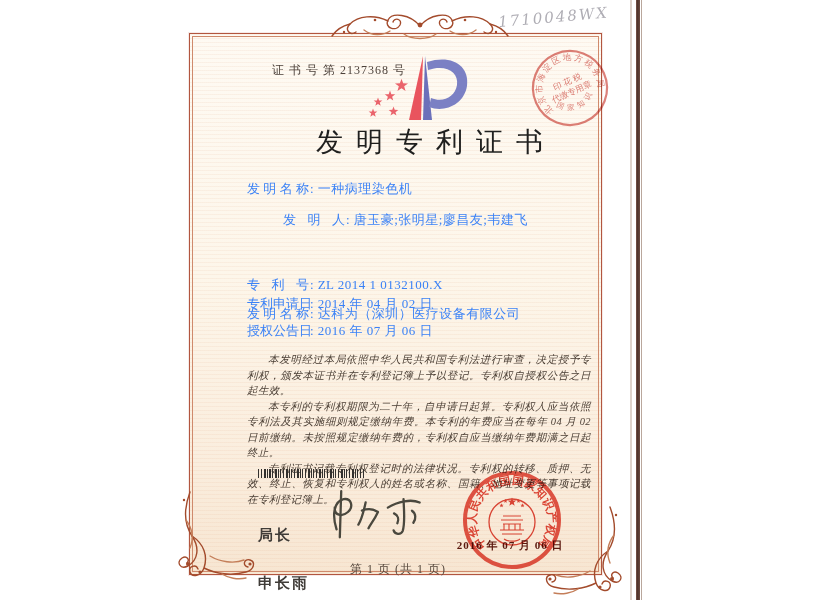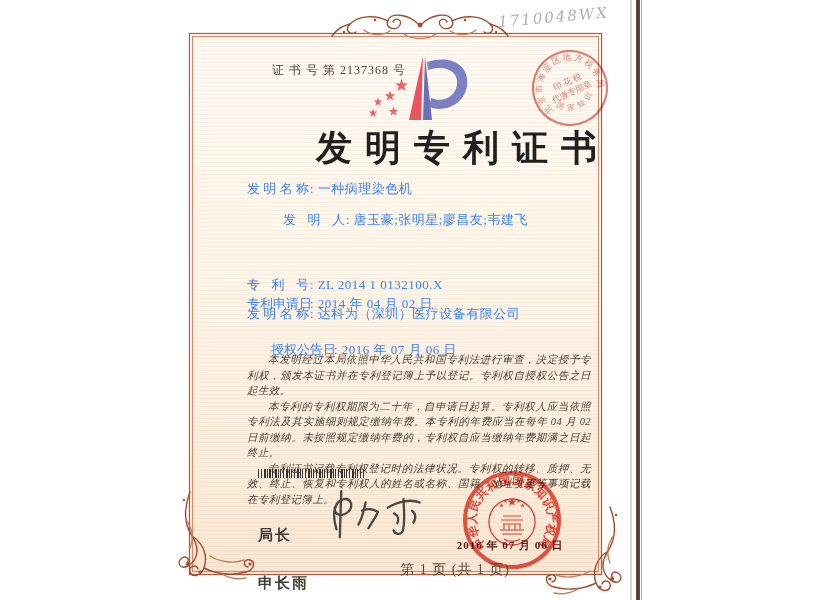--- a/index.html
+++ b/index.html
@@ -38,28 +38,28 @@
 
   .cert-no{
     position:absolute;left:247px;top:62px;
     font-size:12px;color:#4c413a;letter-spacing:1px;margin-left:25px;
   }
 
   .logo{position:absolute;left:366px;top:50px;}
 
   .title{
     position:absolute;left:316px;top:124px;width:260px;
-    font-size:36px;color:#20201f;letter-spacing:13px;white-space:nowrap;
-    font-weight:700;
+    font-size:27px;color:#20201f;letter-spacing:13px;white-space:nowrap;
+    font-weight:400;
   }
 
   .fields{position:absolute;left:247px;top:176px;width:360px;}
   .f-row{position:absolute;left:0;white-space:nowrap;font-size:13px;color:#3b82f6;}
   .f-row.r0{top:4px;} .f-row.r1{top:35px;margin-left:36px;} .f-row.r2{top:68px;margin-top:32px;}
-  .f-row.r3{top:99px;margin-top:20px;} .f-row.r4{top:129px;} .f-row.r5{top:165px;margin-left:24px;}
+  .f-row.r3{top:99px;margin-top:20px;} .f-row.r4{top:129px;} .f-row.r5{top:146px;}
   .f-label{display:inline-block;width:62px;text-align:justify;text-align-last:justify;}
   .f-colon{display:inline-block;margin:0 4px 0 1px;}
   .f-value{letter-spacing:.5px;}
 
   .paras{position:absolute;left:247px;top:352px;width:344px;}
   .paras p{
     margin:0;text-indent:2em;text-align:justify;
     font-size:10.5px;line-height:15.5px;color:#4a3e34;
     font-style:italic;letter-spacing:.4px;
   }
@@ -81,22 +81,22 @@
   .seal{position:absolute;left:456px;top:464px;mix-blend-mode:multiply;}
   .seal-date{
     position:absolute;left:450px;top:538px;width:120px;text-align:center;
     font-size:11px;font-weight:bold;color:#5d1a10;letter-spacing:1px;
     mix-blend-mode:multiply;white-space:nowrap;
   }
 
   .tax-stamp{position:absolute;left:524px;top:42px;mix-blend-mode:multiply;opacity:.72;transform:rotate(-24deg);}
 
   .footer{
-    position:absolute;left:350px;top:561px;width:160px;text-align:right;
-    font-size:14px;color:#57493e;letter-spacing:1px;
+    position:absolute;left:350px;top:561px;width:160px;text-align:left;
+    font-size:12px;color:#57493e;letter-spacing:1px;
   }
 
   .orn{position:absolute;pointer-events:none;}
   .orn-top{left:330px;top:8px;}
   .orn-bl{left:176px;top:490px;}
   .orn-br{left:538px;top:505px;transform:scaleX(-1);}
 </style>
 </head>
 <body>
 

